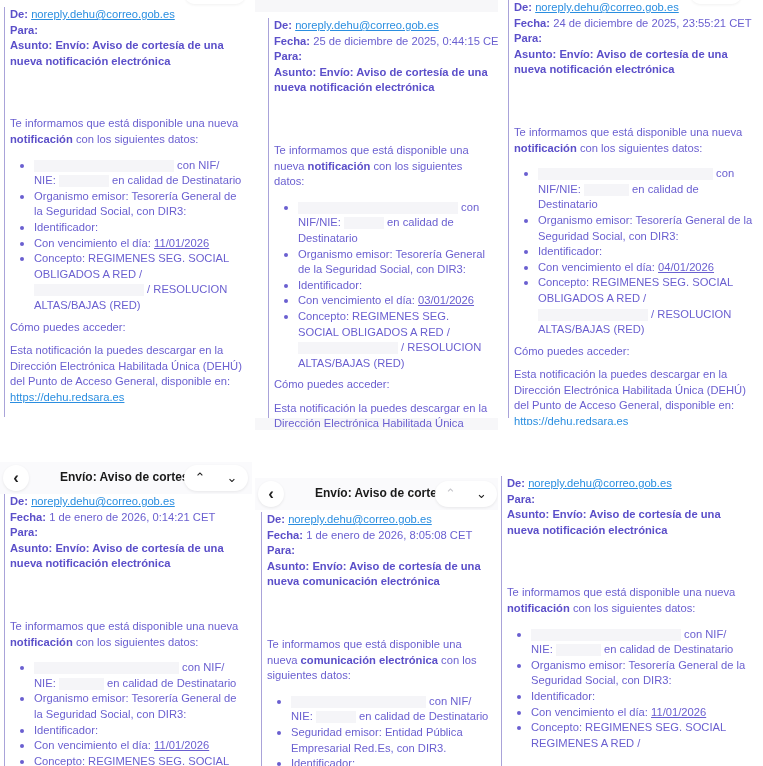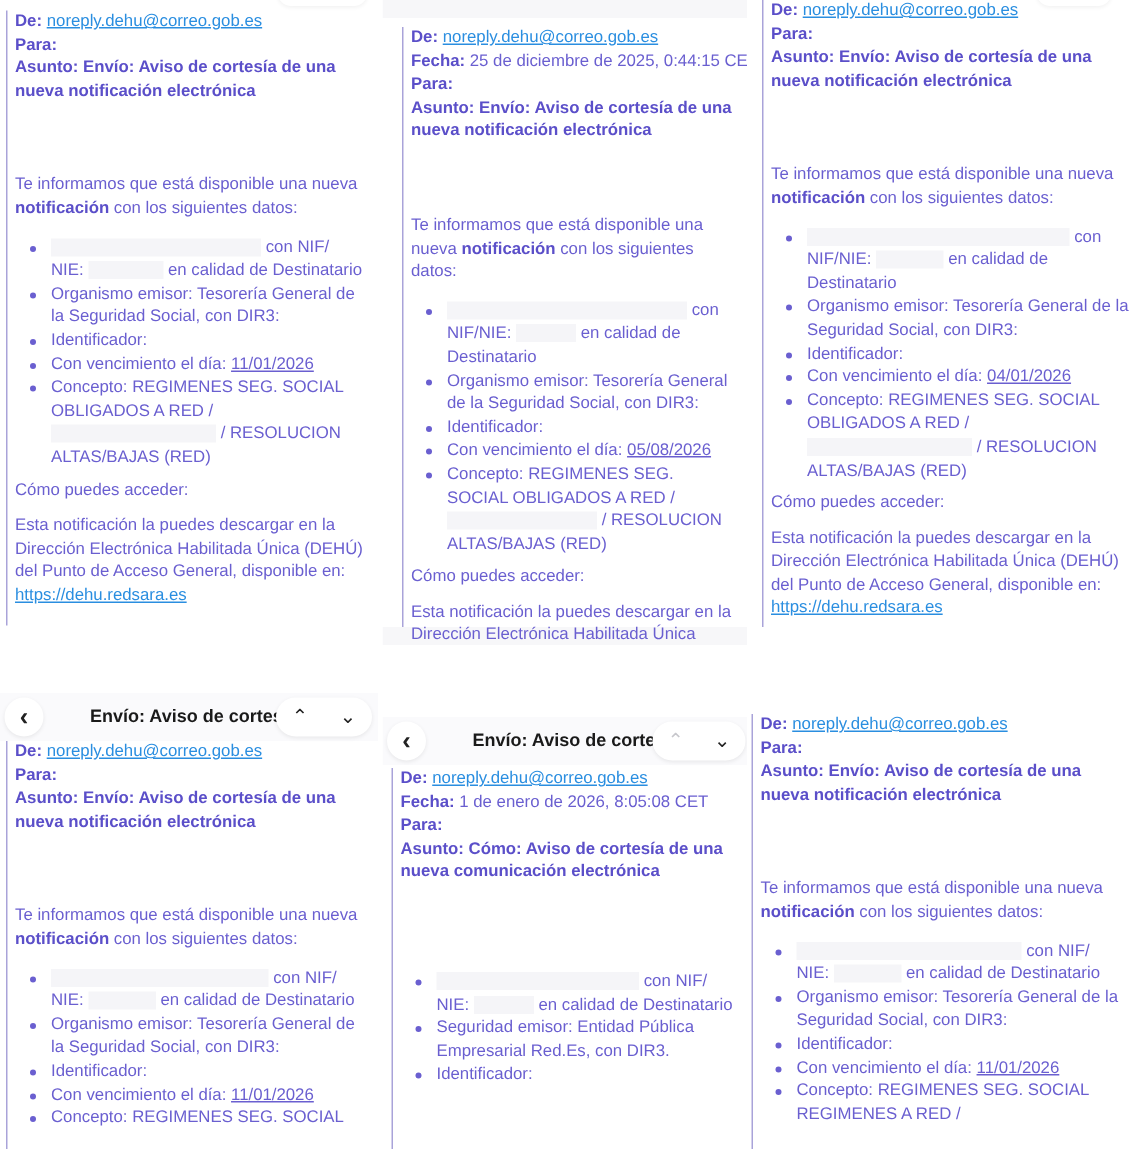--- a/index.html
+++ b/index.html
@@ -91,33 +91,34 @@
     <div class="hdr-line"><span class="b">De:</span> <span class="link">noreply.dehu@correo.gob.es</span></div>
     <div class="hdr-line"><span class="b">Fecha:</span> <span>25 de diciembre de 2025, 0:44:15 CET</span></div>
     <div class="hdr-line"><span class="b">Para:</span></div>
     <div class="subject"><span>Asunto:</span> <span>Envío: Aviso de cortesía de una nueva notificación electrónica</span></div>
     <div class="spacer"></div>
     <p class="intro"><span>Te informamos que está disponible una nueva</span> <span class="b">notificación</span> <span>con los siguientes datos:</span></p>
     <ul class="items">
       <li><span class="redact" style="width:160px"></span> <span>con</span><br><span>NIF/NIE:</span> <span class="redact" style="width:40px"></span> <span>en calidad de</span><br><span>Destinatario</span></li>
       <li>Organismo emisor: Tesorería General de la Seguridad Social, con DIR3:</li>
       <li>Identificador:</li>
-      <li><span>Con vencimiento el día:</span> <span class="u">05/08/2026</span></li>
+      <li><span>Con vencimiento el día:</span> <span class="u">03/01/2026</span></li>
       <li><span>Concepto: REGIMENES SEG. SOCIAL OBLIGADOS A RED /</span><br><span class="redact" style="width:100px"></span> <span>/ RESOLUCION</span><br><span>ALTAS/BAJAS (RED)</span></li>
     </ul>
     <div class="sect">Cómo puedes acceder:</div>
     <div class="para">Esta notificación la puedes descargar en la Dirección Electrónica Habilitada Única (DEHÚ) del Punto de Acceso General, disponible en:</div>
 
   </div>
 </div>
 
 <div class="panel" style="left:501px;top:0;width:262px;height:425px;">
   <div class="pill-top" style="left:190px;width:50px;"></div>
   <div class="inner" style="left:7px;top:0px;width:250px;height:418px;">
     <div class="hdr-line"><span class="b">De:</span> <span class="link">noreply.dehu@correo.gob.es</span></div>
+    <div class="hdr-line"><span class="b">Fecha:</span> <span>24 de diciembre de 2025, 23:55:21 CET</span></div>
     <div class="hdr-line"><span class="b">Para:</span></div>
     <div class="subject"><span>Asunto:</span> <span>Envío: Aviso de cortesía de una nueva notificación electrónica</span></div>
     <div class="spacer"></div>
     <p class="intro"><span>Te informamos que está disponible una nueva</span> <span class="b">notificación</span> <span>con los siguientes datos:</span></p>
     <ul class="items">
       <li><span class="redact" style="width:175px"></span> <span>con</span><br><span>NIF/NIE:</span> <span class="redact" style="width:45px"></span> <span>en calidad de</span><br><span>Destinatario</span></li>
       <li>Organismo emisor: Tesorería General de la Seguridad Social, con DIR3:</li>
       <li>Identificador:</li>
       <li><span>Con vencimiento el día:</span> <span class="u">04/01/2026</span></li>
       <li><span>Concepto: REGIMENES SEG. SOCIAL OBLIGADOS A RED /</span><br><span class="redact" style="width:110px"></span> <span>/ RESOLUCION</span><br><span>ALTAS/BAJAS (RED)</span></li>
@@ -134,20 +135,21 @@
         <span>‹</span>
       </div>
     <div class="nav-title">Envío: Aviso de cortes...</div>
     <div class="nav-arrows" style="left:184px;width:64px;">
       <span>⌃</span>
       <span>⌄</span>
     </div>
   </div>
   <div class="inner" style="left:4px;top:32px;width:245px;height:280px;">
     <div class="hdr-line"><span class="b">De:</span> <span class="link">noreply.dehu@correo.gob.es</span></div>
+    <div class="hdr-line"><span class="b">Fecha:</span> <span>1 de enero de 2026, 0:14:21 CET</span></div>
     <div class="hdr-line"><span class="b">Para:</span></div>
     <div class="subject"><span>Asunto:</span> <span>Envío: Aviso de cortesía de una nueva notificación electrónica</span></div>
     <div class="spacer"></div>
     <p class="intro"><span>Te informamos que está disponible una nueva</span> <span class="b">notificación</span> <span>con los siguientes datos:</span></p>
     <ul class="items">
       <li><span class="redact" style="width:145px"></span> <span>con NIF/</span><br><span>NIE:</span> <span class="redact" style="width:45px"></span> <span>en calidad de Destinatario</span></li>
       <li>Organismo emisor: Tesorería General de la Seguridad Social, con DIR3:</li>
       <li>Identificador:</li>
       <li><span>Con vencimiento el día:</span> <span class="u">11/01/2026</span></li>
       <li><span>Concepto: REGIMENES SEG. SOCIAL</span><br></li>
@@ -163,22 +165,23 @@
     <div class="nav-title">Envío: Aviso de cortes...</div>
     <div class="nav-arrows" style="left:180px;width:62px;">
       <span class="dim">⌃</span>
       <span>⌄</span>
     </div>
   </div>
   <div class="inner" style="left:6px;top:42px;width:236px;height:260px;">
     <div class="hdr-line"><span class="b">De:</span> <span class="link">noreply.dehu@correo.gob.es</span></div>
     <div class="hdr-line"><span class="b">Fecha:</span> <span>1 de enero de 2026, 8:05:08 CET</span></div>
     <div class="hdr-line"><span class="b">Para:</span></div>
-    <div class="subject"><span>Asunto:</span> <span>Cómo: Aviso de cortesía de una nueva comunicación electrónica</span></div>
-    <div class="spacer"></div>
+    <div class="subject"><span>Asunto:</span> <span>Envío: Aviso de cortesía de una nueva comunicación electrónica</span></div>
+    <div class="spacer"></div>
+    <p class="intro"><span>Te informamos que está disponible una nueva</span> <span class="b">comunicación electrónica</span> <span>con los siguientes datos:</span></p>
     <ul class="items">
       <li><span class="redact" style="width:135px"></span> <span>con NIF/</span><br><span>NIE:</span> <span class="redact" style="width:40px"></span> <span>en calidad de Destinatario</span></li>
       <li>Seguridad emisor: Entidad Pública Empresarial Red.Es, con DIR3.</li>
       <li>Identificador:</li>
 
     </ul>
   </div>
 </div>
 
 <div class="panel" style="left:498px;top:472px;width:265px;height:294px;">

